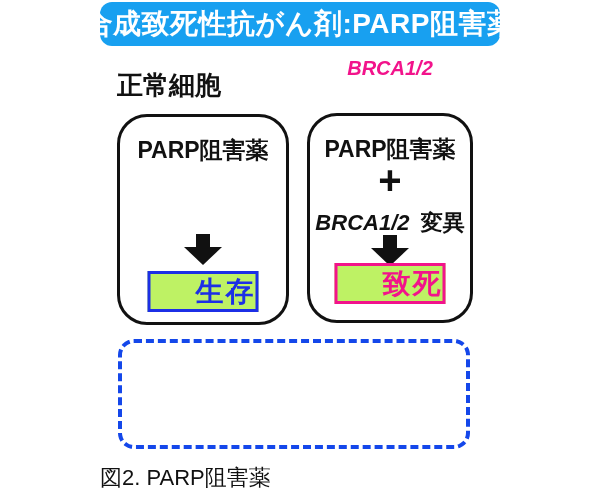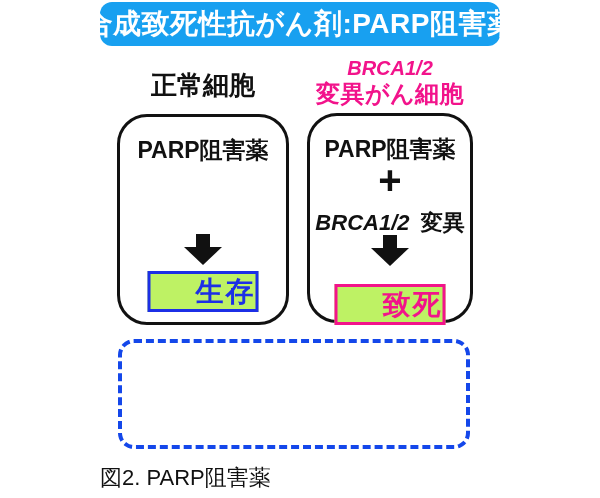--- a/index.html
+++ b/index.html
@@ -18,21 +18,21 @@
   }
   
   .banner{
     position:absolute;left:100px;top:2px;width:400px;height:44px;
     background:var(--banner_blue);border-radius:12px;
     display:flex;align-items:center;justify-content:center;
   }
   .banner span{color:#ffffff;font-size:28px;font-weight:bold;letter-spacing:.5px;white-space:nowrap;}
   
   .hdr-left{
-    position:absolute;left:117px;top:70px;width:172px;text-align:center;
+    position:absolute;left:117px;top:70px;width:172px;text-align:left;
     font-size:26px;font-weight:bold;line-height:30px;white-space:nowrap;
   }
   .hdr-right{position:absolute;left:300px;top:57px;width:180px;text-align:center;}
   .hdr-right .gene{color:var(--pink);font-size:20px;font-weight:bold;font-style:italic;line-height:23px;white-space:nowrap;}
   .hdr-right .cell{color:var(--pink);font-size:24px;font-weight:bold;line-height:27px;white-space:nowrap;letter-spacing:.5px;}
   
   .cell-box{
     position:absolute;border:3px solid var(--ink);border-radius:30px;
     background:#ffffff;box-sizing:border-box;
   }
@@ -55,21 +55,21 @@
     border-right:19px solid transparent;border-top:18px solid var(--ink);}
   
   .outcome{
     position:absolute;left:50%;transform:translateX(-50%);width:111px;height:41px;
     box-sizing:border-box;display:flex;align-items:center;justify-content:flex-end;
     background:#bef264;
   }
   .outcome span{font-size:28px;font-weight:bold;letter-spacing:2px;}
   .outcome-l{top:154px;border:3px solid var(--survival_blue);}
   .outcome-l span{color:var(--survival_blue);}
-  .outcome-r{top:168px;border:3px solid var(--pink);padding-left:38px;}
+  .outcome-r{top:147px;border:3px solid var(--pink);padding-left:38px;}
   .outcome-r span{color:var(--pink);}
   
   .note{
     position:absolute;left:118px;top:339px;width:352px;height:110px;
     box-sizing:border-box;border:4px dashed var(--dashed_blue);border-radius:16px;
     padding:12px 0 0 14px;background:#ffffff;
   }
   .note-line{font-size:23px;font-weight:bold;line-height:28px;white-space:nowrap;letter-spacing:.3px;}
   .note-line .hl{color:var(--highlight_blue);}
   
@@ -82,21 +82,20 @@
 <div class="canvas">
 
   <div class="banner">
     <span>合成致死性抗がん剤:PARP阻害薬</span>
   </div>
 
   <div class="hdr-left">正常細胞</div>
 
   <div class="hdr-right">
     <div class="gene">BRCA1/2</div>
-    <div class="cell">変異がん細胞</div>
   </div>
 
   <div class="cell-box box-left">
     <div class="drug">PARP阻害薬</div>
     <div class="arrow arrow-l">
       <div class="stem"></div>
       <div class="head"></div>
     </div>
     <div class="outcome outcome-l">
       <span>生存</span>

